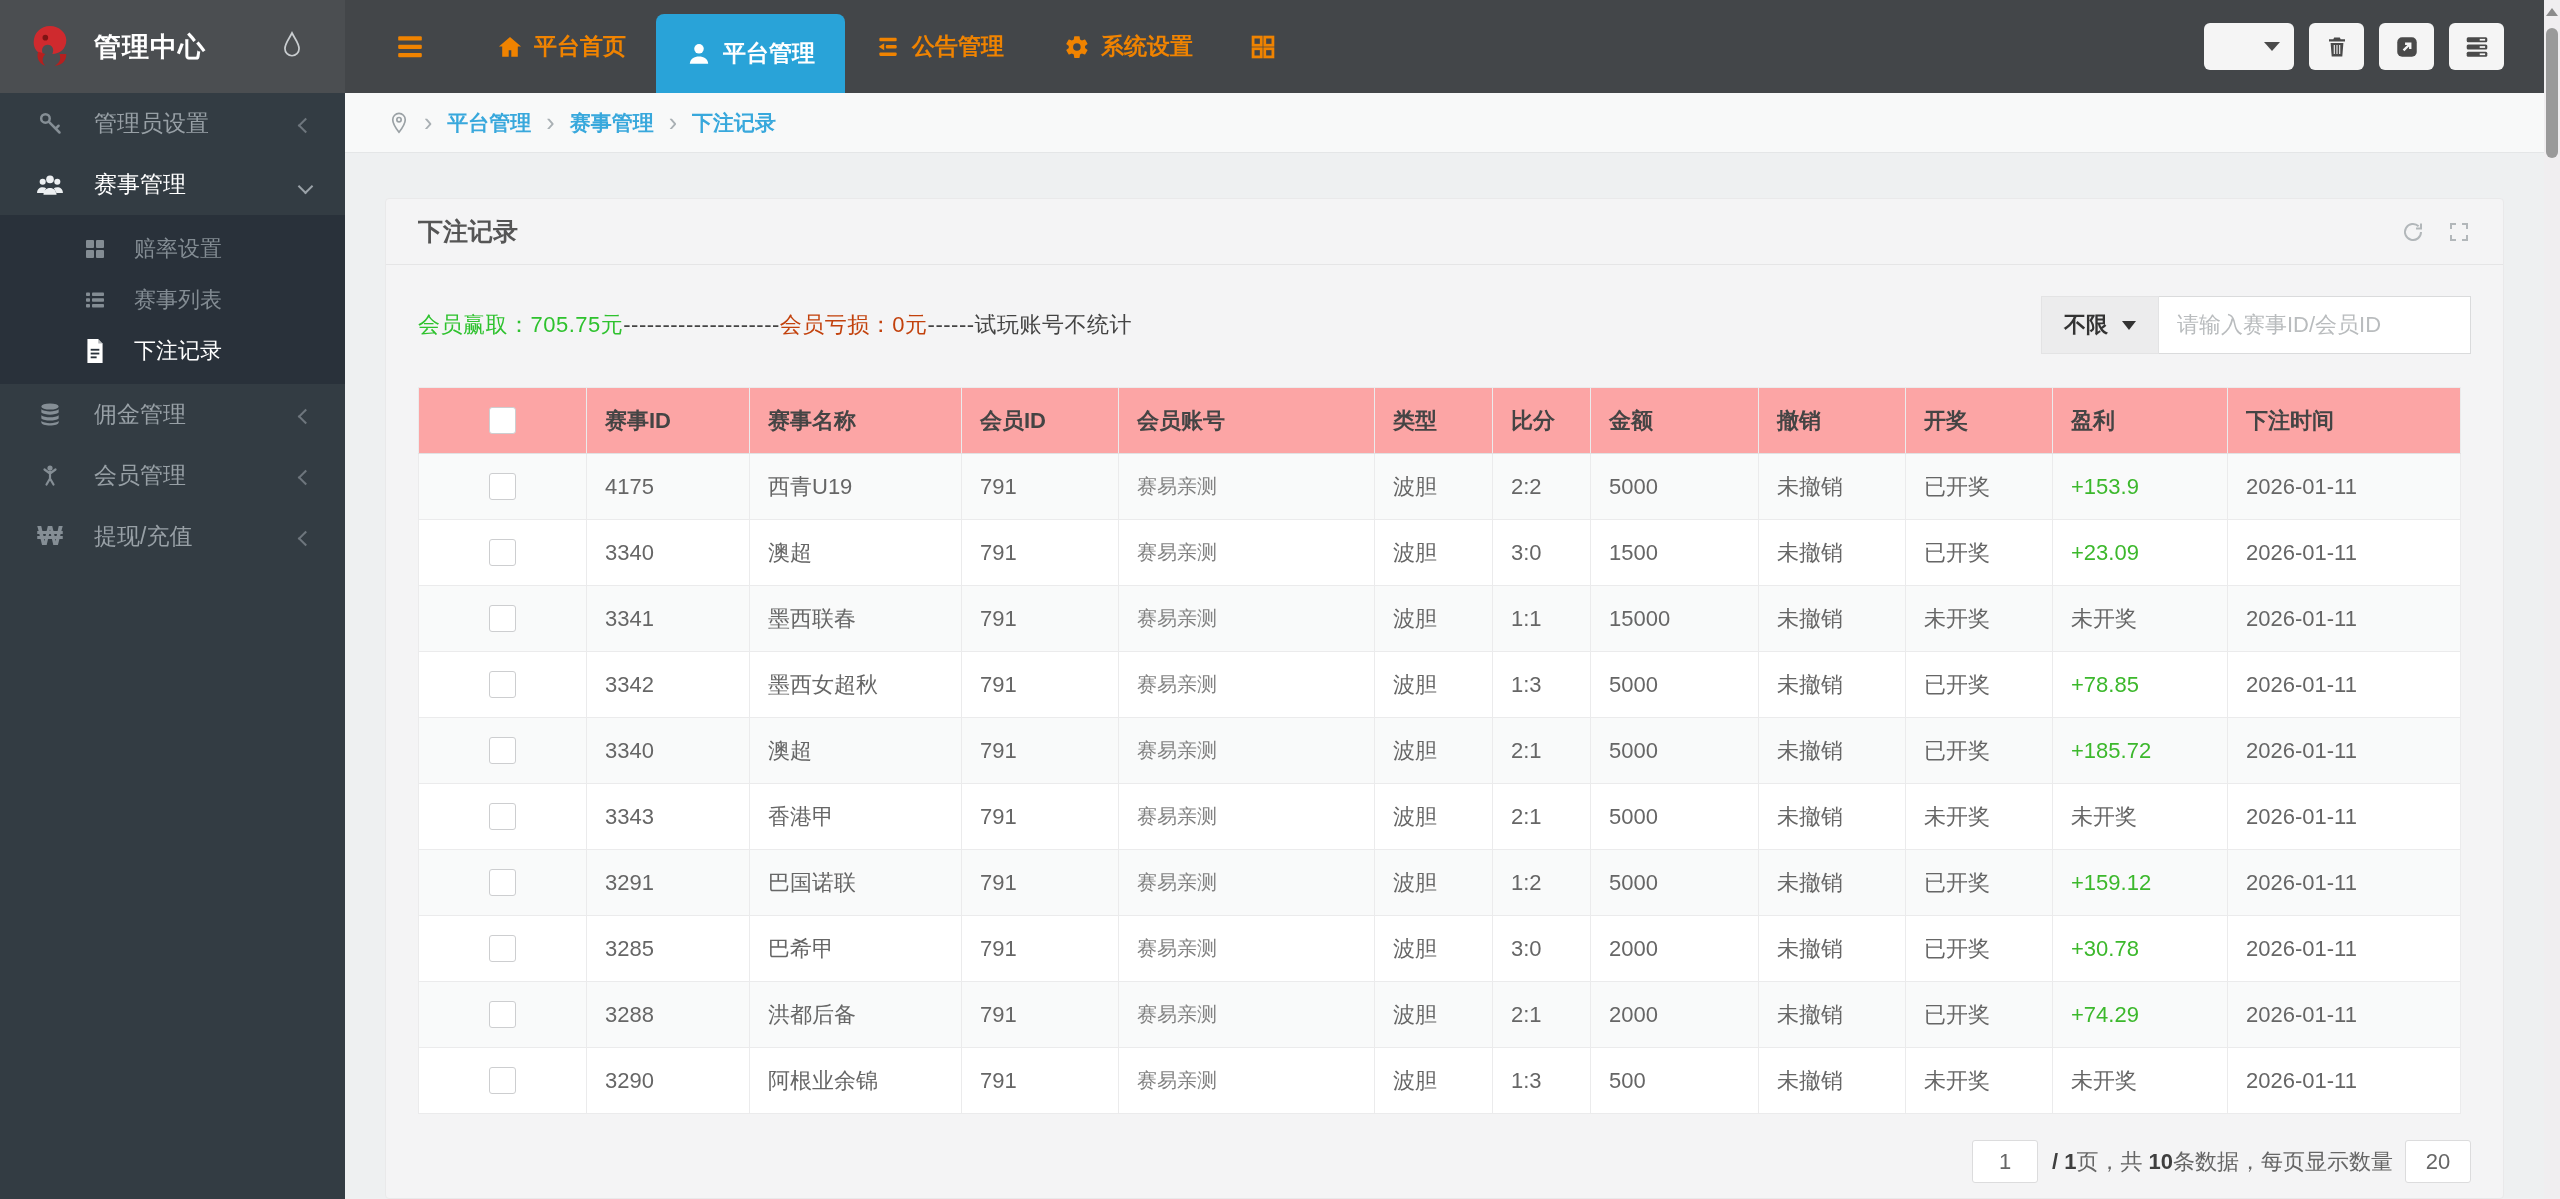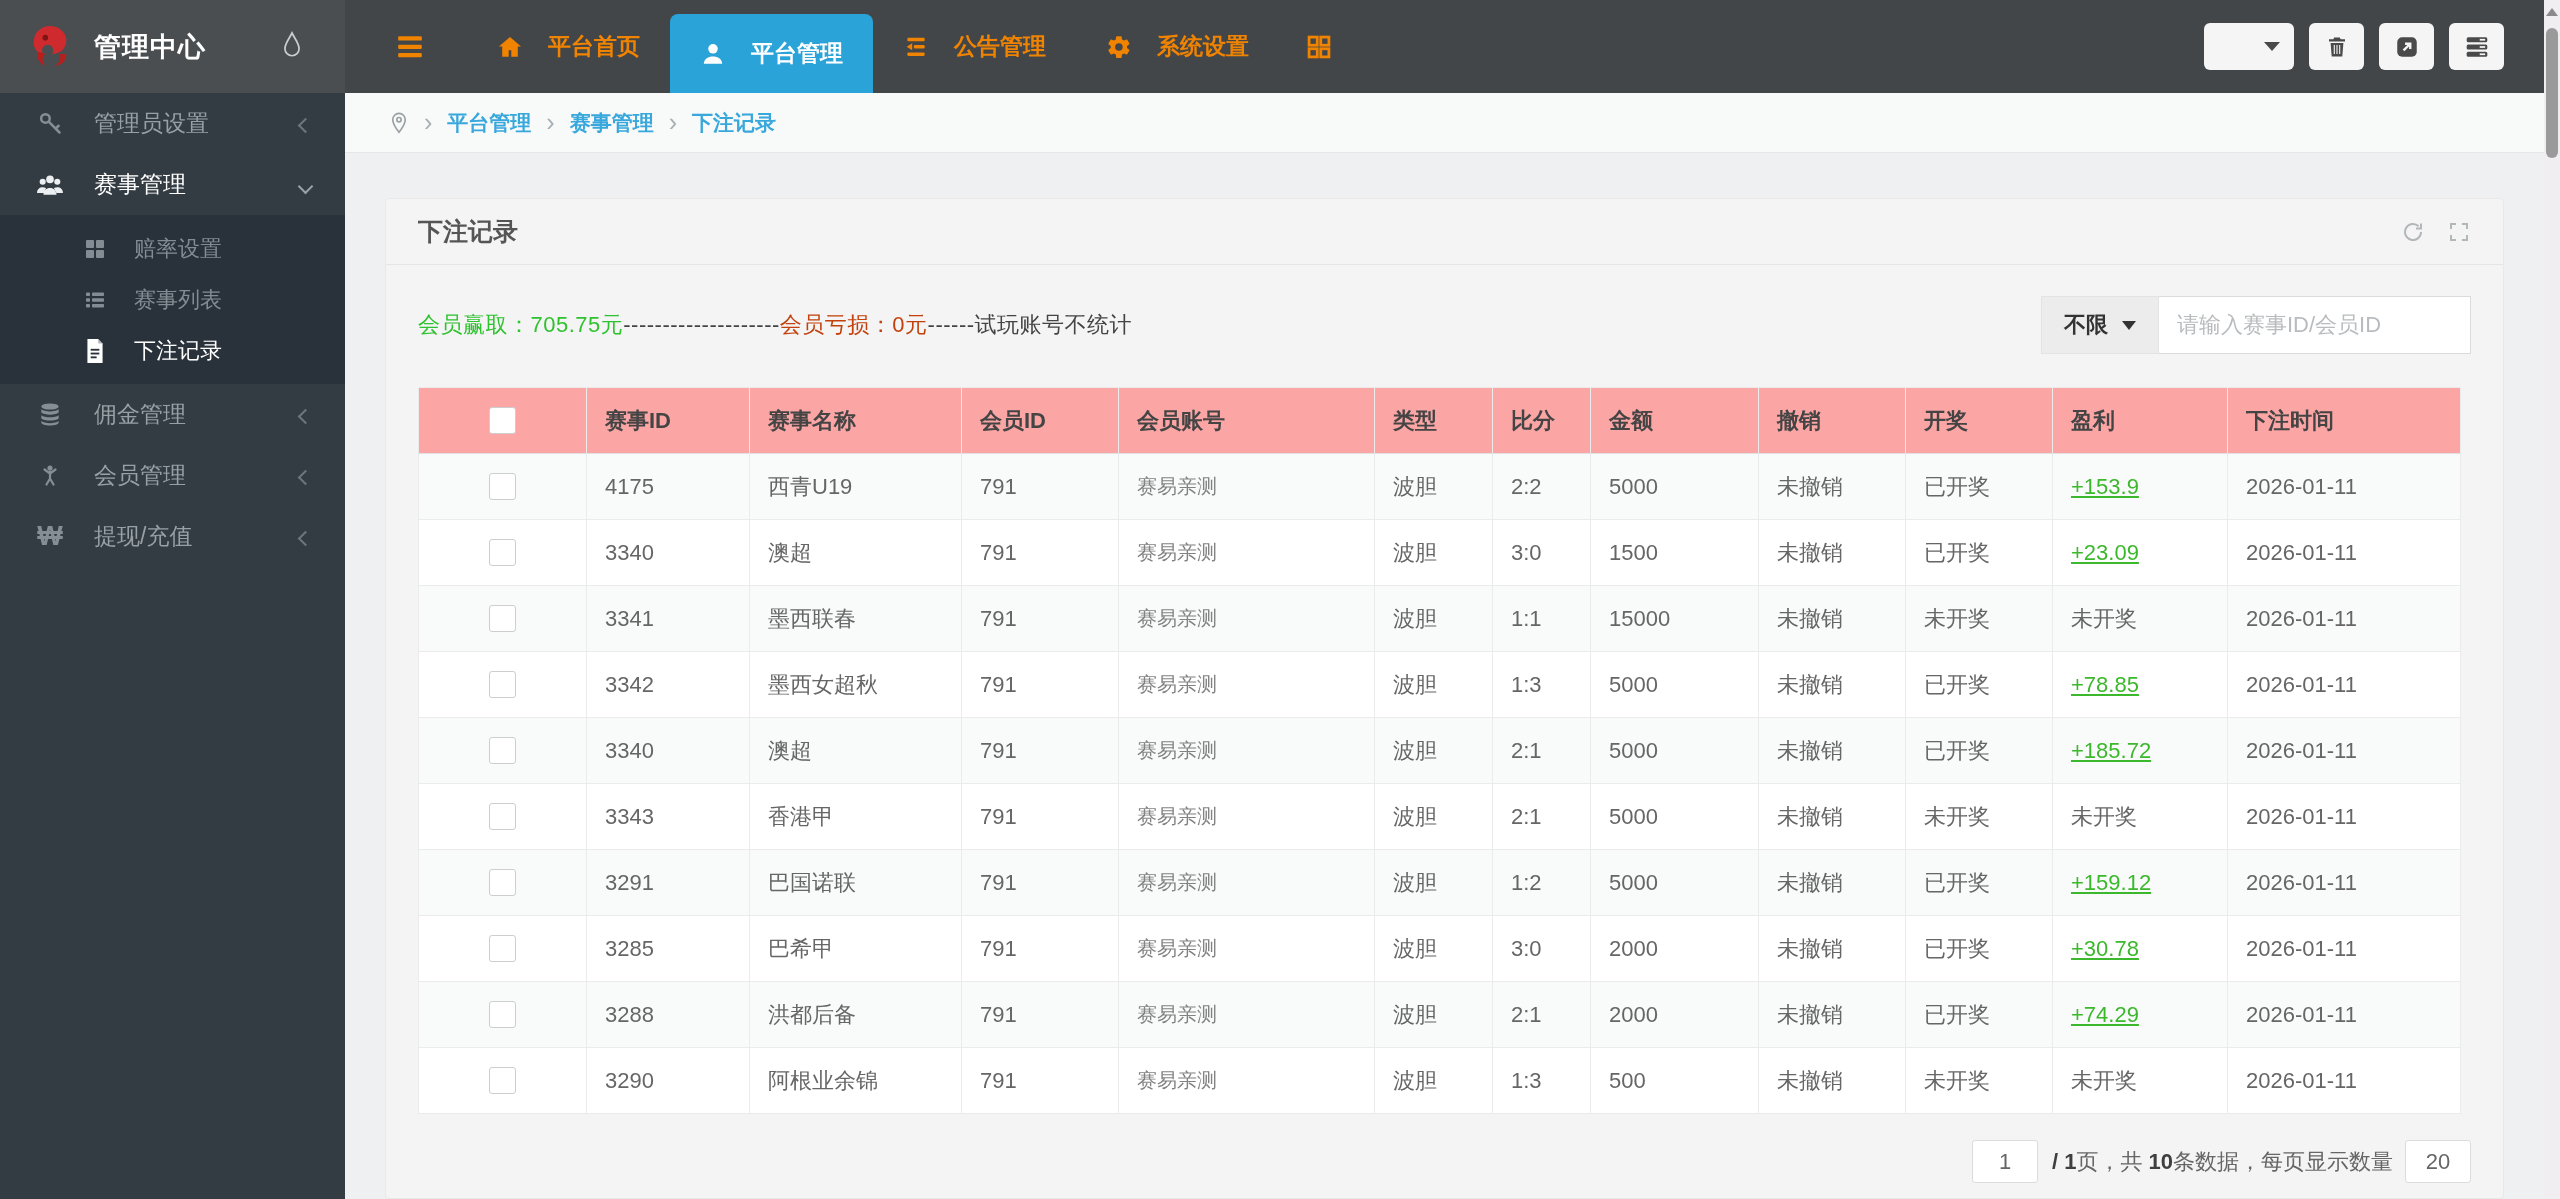--- a/index.html
+++ b/index.html
@@ -8,21 +8,21 @@
 
   
   .topbar { position:absolute; left:0; top:0; right:16px; height:93px;
     background:#434649; display:flex; align-items:stretch; z-index:5; }
   .brand { width:345px; background:#4b4e51; display:flex; align-items:center;
     padding-left:22px; gap:16px; position:relative; flex-shrink:0; }
   .brand-title { color:#fff; font-size:27px; font-weight:bold; letter-spacing:1px; }
   .droplet { position:absolute; right:40px; top:30px; color:#c9cdd0; }
   .nav { display:flex; align-items:stretch; color:#f08300; font-weight:bold; font-size:23px; }
   .hamburger { display:flex; align-items:center; padding:0 42px 0 50px; color:#f08300; cursor:pointer; }
-  .nav-item { display:flex; align-items:center; gap:25px; padding:0 30px; cursor:pointer; }
+  .nav-item { display:flex; align-items:center; gap:11px; padding:0 30px; cursor:pointer; }
   .nav-item.active { background:#29a3d8; color:#fff; border-radius:8px 8px 0 0;
     margin-top:14px; align-self:flex-end; height:79px; }
   .nav-extra { display:flex; align-items:center; padding:0 8px 0 26px; color:#f08300; cursor:pointer; }
   .top-actions { margin-left:auto; display:flex; align-items:center; gap:15px; padding-right:40px; }
   .tb-btn { height:47px; min-width:55px; background:#f5f5f5; border-radius:6px;
     display:flex; align-items:center; justify-content:center; color:#4a4a4a; cursor:pointer; }
   .tb-btn.select { width:90px; justify-content:flex-end; padding-right:14px; }
   .caret-down { width:0; height:0; border-left:8px solid transparent;
     border-right:8px solid transparent; border-top:9px solid #4a4a4a; }
 
@@ -83,21 +83,21 @@
   .table-wrap { margin-top:30px; }
   table { border-collapse:collapse; background:#fff; font-size:22px; color:#666; table-layout:fixed; }
   th,td { border:1px solid #ebebec; height:66px; padding:0 6px 0 18px; text-align:left;
     overflow:hidden; white-space:nowrap; }
   th { color:#444; font-weight:bold; background:#fca5a5; border-bottom:1px solid #e2e2e3; }
   tr.odd td { background:#f9fafa; }
   td.cb-cell, th.cb-cell { padding:0; text-align:center; }
   .checkbox { width:27px; height:27px; background:#fff; border:1px solid #cdced0;
     border-radius:3px; margin:0 auto; cursor:pointer; }
   td.account { font-size:20px; color:#828282; }
-  td.profit-pos { color:#3cb82c;text-decoration:underline; }
+  td.profit-pos { color:#3cb82c; }
 
   .pagination { display:flex; justify-content:flex-end; align-items:center;
     margin-top:26px; font-size:22px; color:#666; }
   .pg-input { width:66px; height:43px; border:1px solid #dcdcdd; background:#fff;
     border-radius:3px; text-align:center; font-size:22px; color:#666; outline:none; }
   .pg-text { margin:0 6px 0 14px; }
   .pg-text b { color:#3f3f3f; }
   .pg-text span { margin-right:6px; }
 </style>
 </head>

